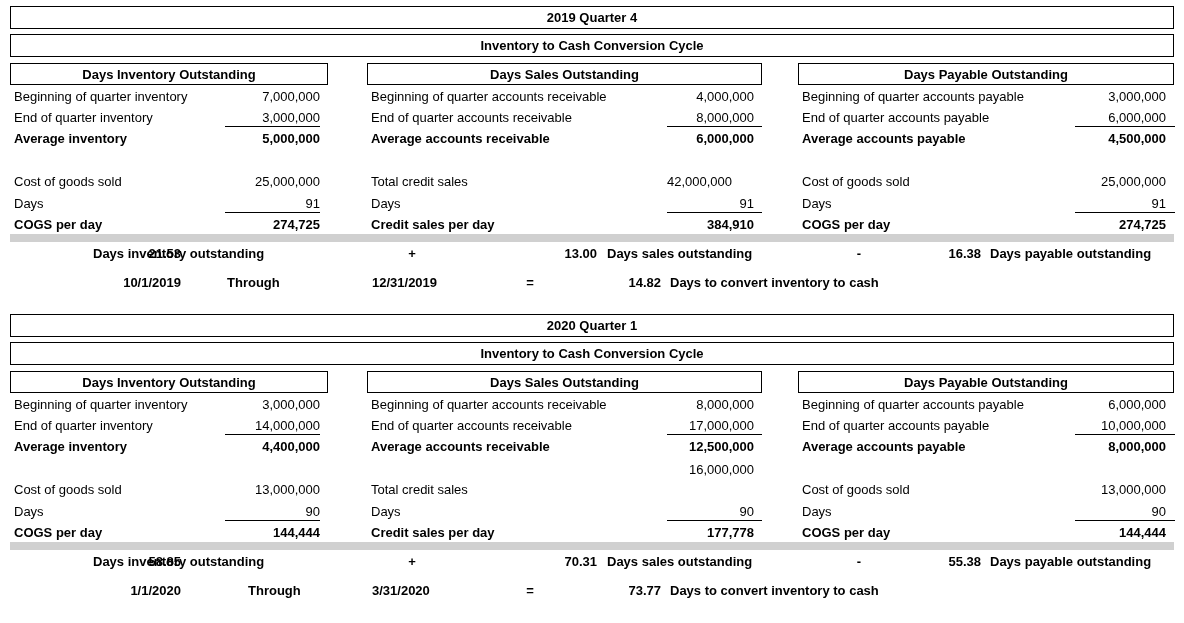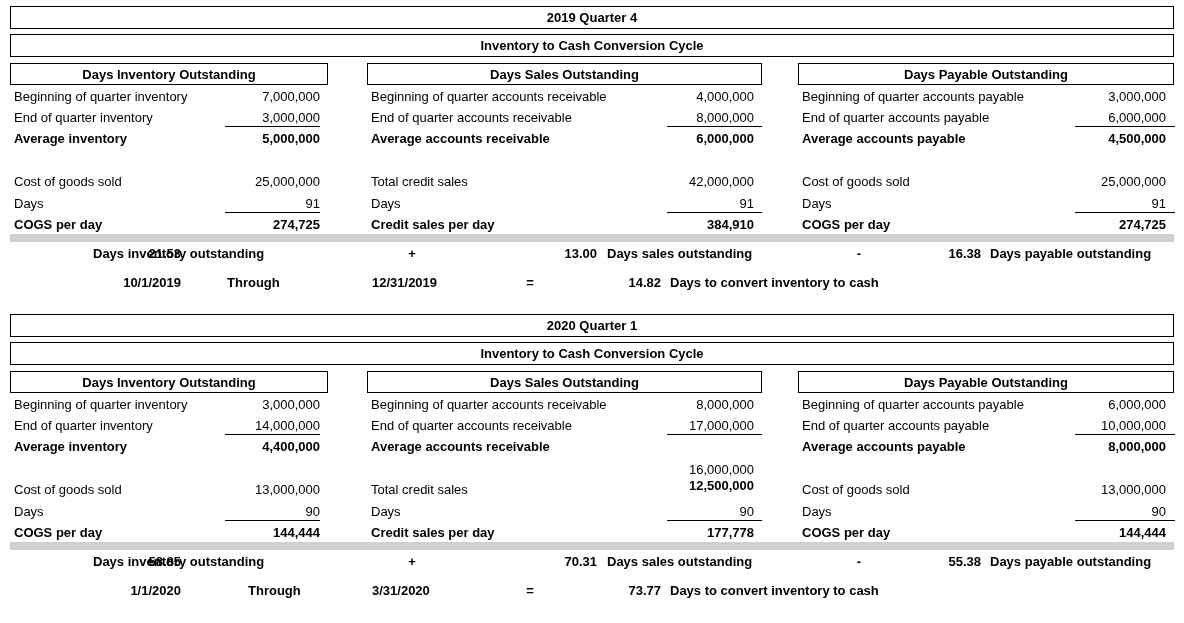--- a/index.html
+++ b/index.html
@@ -45,21 +45,21 @@
       <div class="t">Days Sales Outstanding</div>
     </div>
     <div class="abs" style="left:371px;top:88px;">Beginning of quarter accounts receivable</div>
     <div class="abs r" style="right:430px;top:88px;">4,000,000</div>
     <div class="abs" style="left:371px;top:109px;">End of quarter accounts receivable</div>
     <div class="abs r" style="right:430px;top:109px;">8,000,000</div>
     <div class="abs b" style="left:371px;top:130px;">Average accounts receivable</div>
     <div class="abs r b" style="right:430px;top:130px;">6,000,000</div>
     <div class="uline" style="left:667px;top:126px;width:95px;"></div>
     <div class="abs" style="left:371px;top:173px;">Total credit sales</div>
-    <div class="abs r" style="right:430px;top:173px;">42,000,000</div>
+    <div class="abs r" style="right:452px;top:173px;">42,000,000</div>
     <div class="abs" style="left:371px;top:195px;">Days</div>
     <div class="abs r" style="right:430px;top:195px;">91</div>
     <div class="abs b" style="left:371px;top:216px;">Credit sales per day</div>
     <div class="abs r b" style="right:430px;top:216px;">384,910</div>
     <div class="uline" style="left:667px;top:212px;width:95px;"></div>
     <div class="box" style="left:798px;top:63px;width:376px;height:22px;border-bottom-width:1.5px;">
       <div class="t">Days Payable Outstanding</div>
     </div>
     <div class="abs" style="left:802px;top:88px;">Beginning of quarter accounts payable</div>
     <div class="abs r" style="right:18px;top:88px;">3,000,000</div>
@@ -114,21 +114,21 @@
     <div class="abs r b" style="right:864px;top:524px;">144,444</div>
     <div class="uline" style="left:225px;top:520px;width:95px;"></div>
     <div class="box" style="left:367px;top:371px;width:395px;height:22px;border-bottom-width:1.5px;">
       <div class="t">Days Sales Outstanding</div>
     </div>
     <div class="abs" style="left:371px;top:396px;">Beginning of quarter accounts receivable</div>
     <div class="abs r" style="right:430px;top:396px;">8,000,000</div>
     <div class="abs" style="left:371px;top:417px;">End of quarter accounts receivable</div>
     <div class="abs r" style="right:430px;top:417px;">17,000,000</div>
     <div class="abs b" style="left:371px;top:438px;">Average accounts receivable</div>
-    <div class="abs r b" style="right:430px;top:438px;margin-top:39px;">12,500,000</div>
+    <div class="abs r b" style="right:430px;top:438px;">12,500,000</div>
     <div class="uline" style="left:667px;top:434px;width:95px;"></div>
     <div class="abs" style="left:371px;top:481px;">Total credit sales</div>
     <div class="abs r" style="right:430px;top:461px;">16,000,000</div>
     <div class="abs" style="left:371px;top:503px;">Days</div>
     <div class="abs r" style="right:430px;top:503px;">90</div>
     <div class="abs b" style="left:371px;top:524px;">Credit sales per day</div>
     <div class="abs r b" style="right:430px;top:524px;">177,778</div>
     <div class="uline" style="left:667px;top:520px;width:95px;"></div>
     <div class="box" style="left:798px;top:371px;width:376px;height:22px;border-bottom-width:1.5px;">
       <div class="t">Days Payable Outstanding</div>

